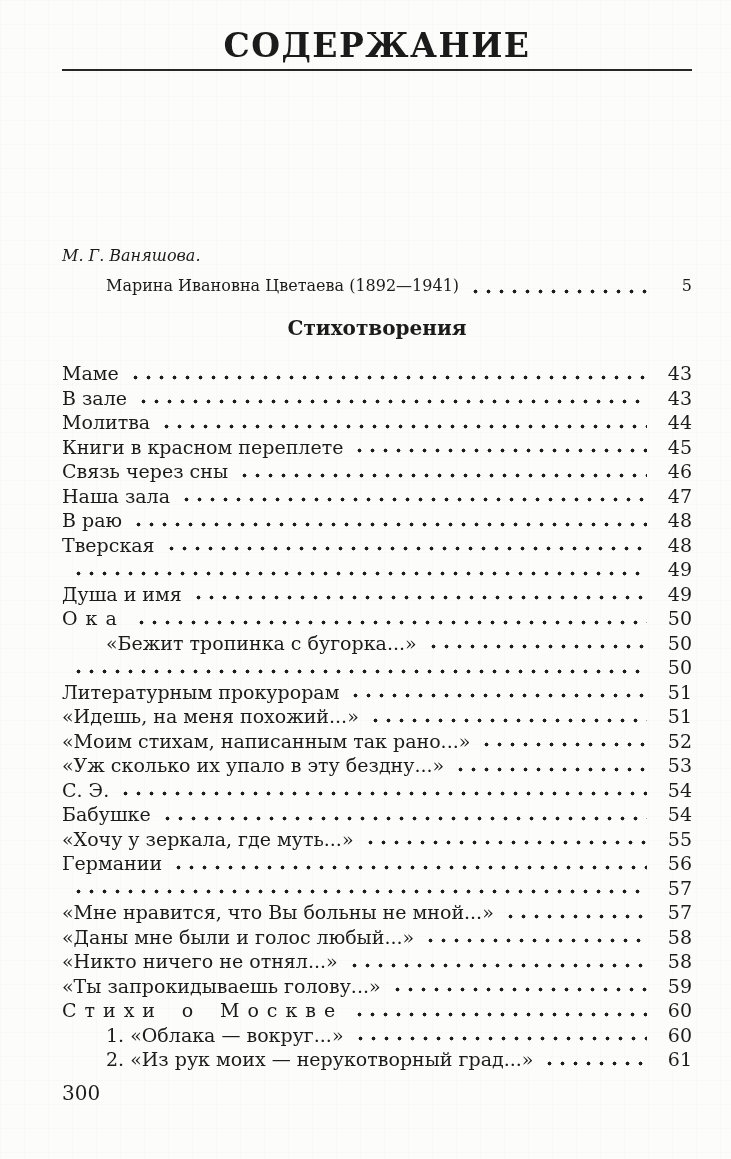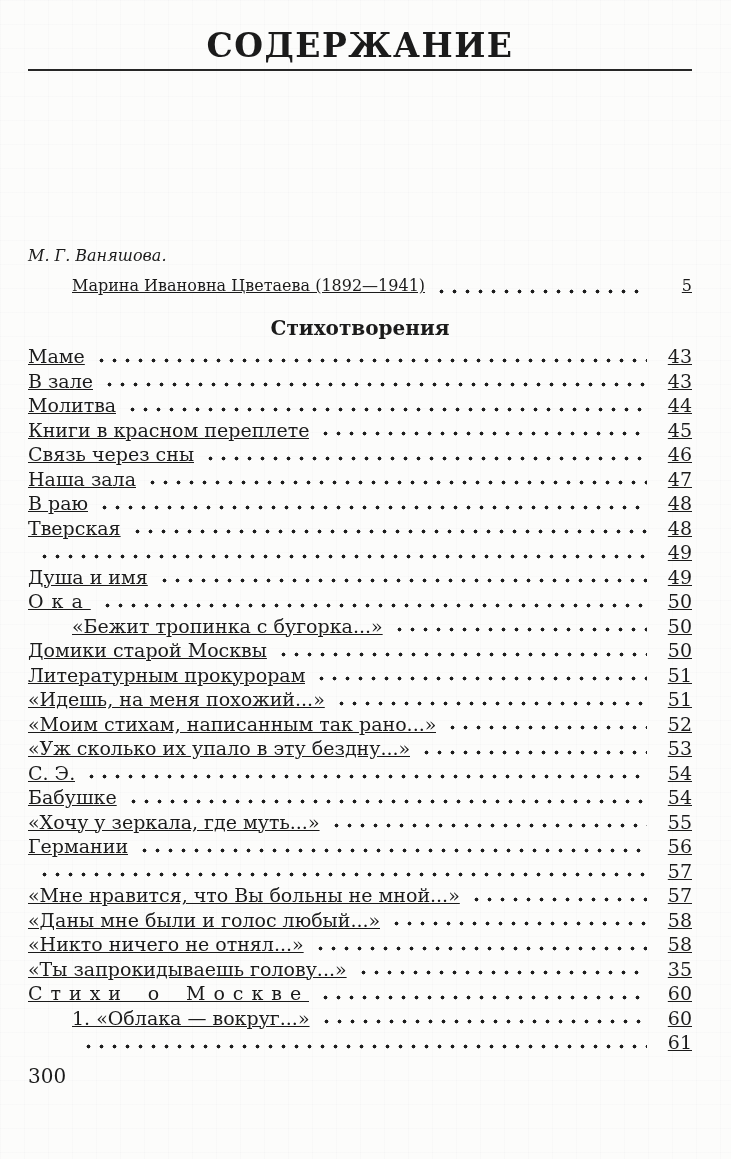--- a/index.html
+++ b/index.html
@@ -10,21 +10,21 @@
       linear-gradient(rgba(120,120,140,0.025) 1px, transparent 1px),
       linear-gradient(90deg, rgba(120,120,140,0.025) 1px, transparent 1px);
     background-size:24px 24px;
     font-family:"DejaVu Serif","Liberation Serif",serif;
     color:#1b1b1b;
     overflow:hidden;
   }
   .page{
     box-sizing:border-box;
     width:731px;height:1159px;
-    padding:26px 39px 0 28px;
+    padding:26px 39px 0 62px;
   }
   .doc-title{
     margin:0;
     text-align:center;
     font-size:33px;
     font-weight:bold;
     letter-spacing:1.5px;
     line-height:40px;
   }
   .rule{
@@ -36,36 +36,35 @@
     margin-top:170px;
     font-size:16px;
   }
   .author-name{
     font-style:italic;
     line-height:30px;
   }
   .entry-row{
     display:flex;
     align-items:baseline;
-    text-decoration:underline;
   }
   .author-block .entry-row{
     padding-left:44px;
     line-height:30px;
   }
   .author-block .dots{margin-bottom:7px;}
   .section-head{
     margin:12px 0 0 0;
     text-align:center;
     font-size:20px;
     font-weight:bold;
     line-height:30px;
   }
   .toc{
-    margin-top:1px;
+    margin-top:18px;
     font-size:19px;
   }
   .toc .entry-row{
     line-height:24.5px;
   }
   .toc .entry-row.indent{
     padding-left:44px;
   }
   .label{
     white-space:nowrap;
@@ -172,21 +171,20 @@
         <span class="label spaced">Ока</span>
         <span class="dots"></span>
         <span class="pagenum">50</span>
       </div>
       <div class="entry-row indent">
         <span class="label">«Бежит тропинка с бугорка...»</span>
         <span class="dots"></span>
         <span class="pagenum">50</span>
       </div>
       <div class="entry-row">
-        <span class="label">Домики старой Москвы</span>
         <span class="dots"></span>
         <span class="pagenum">50</span>
       </div>
       <div class="entry-row">
         <span class="label">Литературным прокурорам</span>
         <span class="dots"></span>
         <span class="pagenum">51</span>
       </div>
       <div class="entry-row">
         <span class="label">«Идешь, на меня похожий...»</span>
@@ -238,33 +236,34 @@
         <span class="pagenum">58</span>
       </div>
       <div class="entry-row">
         <span class="label">«Никто ничего не отнял...»</span>
         <span class="dots"></span>
         <span class="pagenum">58</span>
       </div>
       <div class="entry-row">
         <span class="label">«Ты запрокидываешь голову...»</span>
         <span class="dots"></span>
-        <span class="pagenum">35</span>
+        <span class="pagenum">59</span>
       </div>
       <div class="entry-row">
         <span class="label spaced">Стихи о Москве</span>
         <span class="dots"></span>
         <span class="pagenum">60</span>
       </div>
       <div class="entry-row indent">
         <span class="label">1. «Облака — вокруг...»</span>
         <span class="dots"></span>
         <span class="pagenum">60</span>
       </div>
       <div class="entry-row indent">
+        <span class="label">2. «Из рук моих — нерукотворный град...»</span>
         <span class="dots"></span>
         <span class="pagenum">61</span>
       </div>
     </div>
 
   <div class="footer-page">300</div>
 
 </div>
 
 </body></html>

